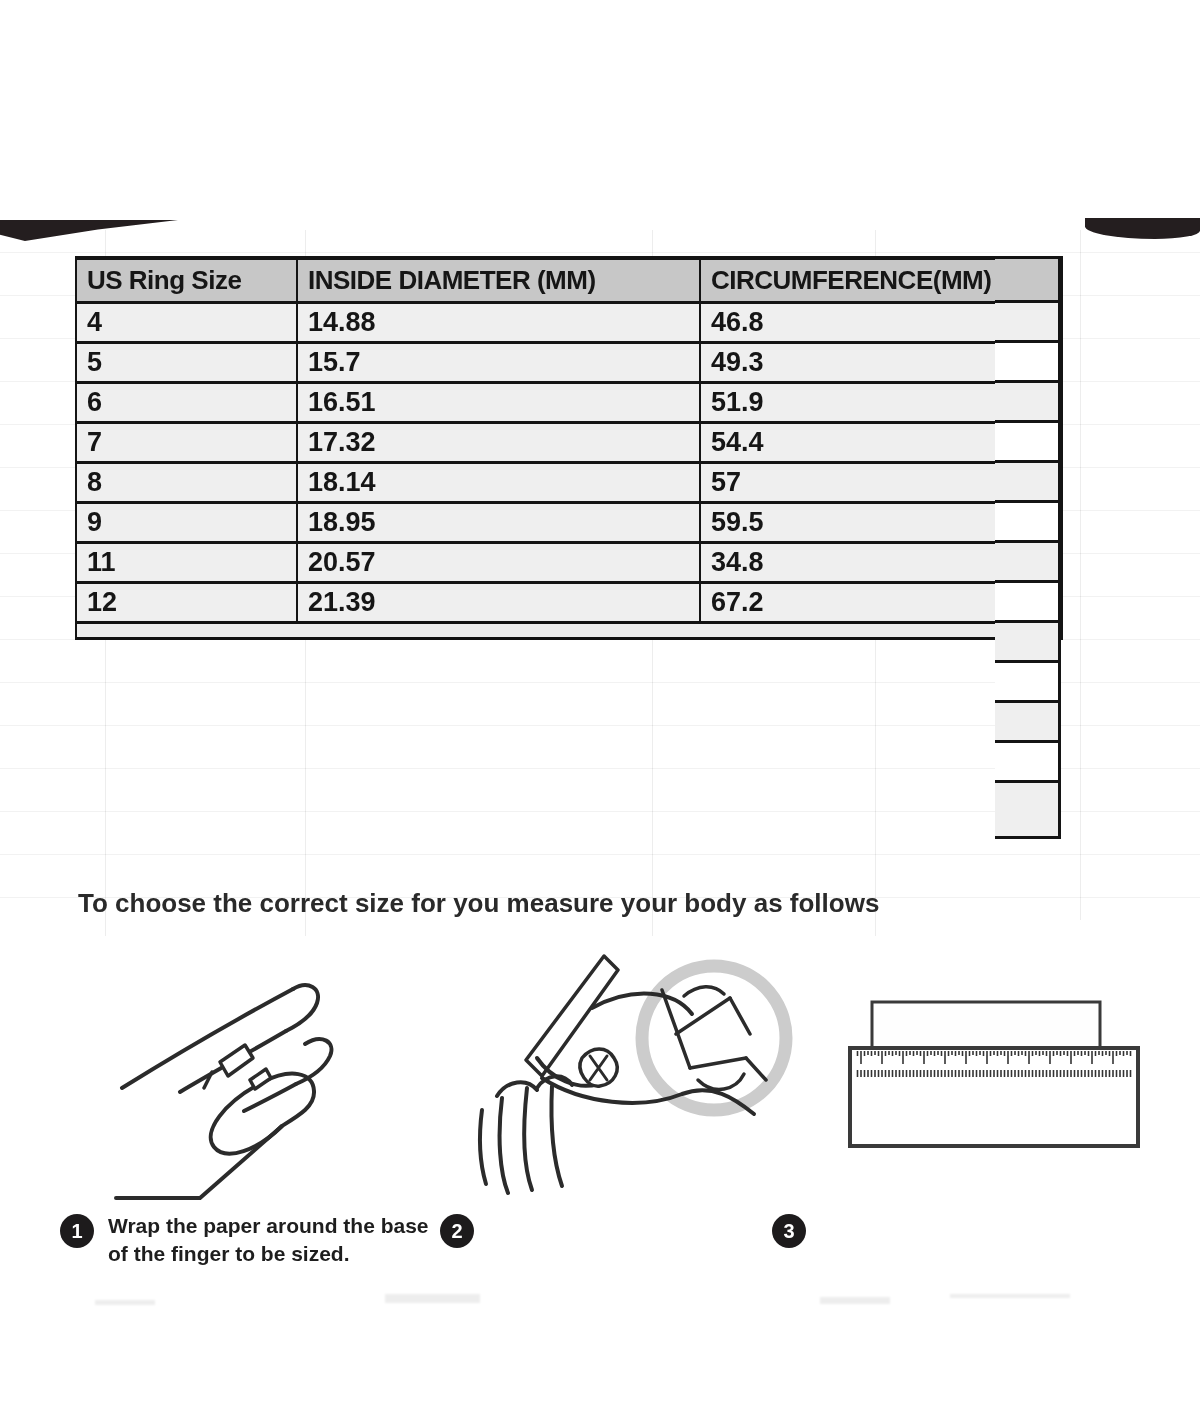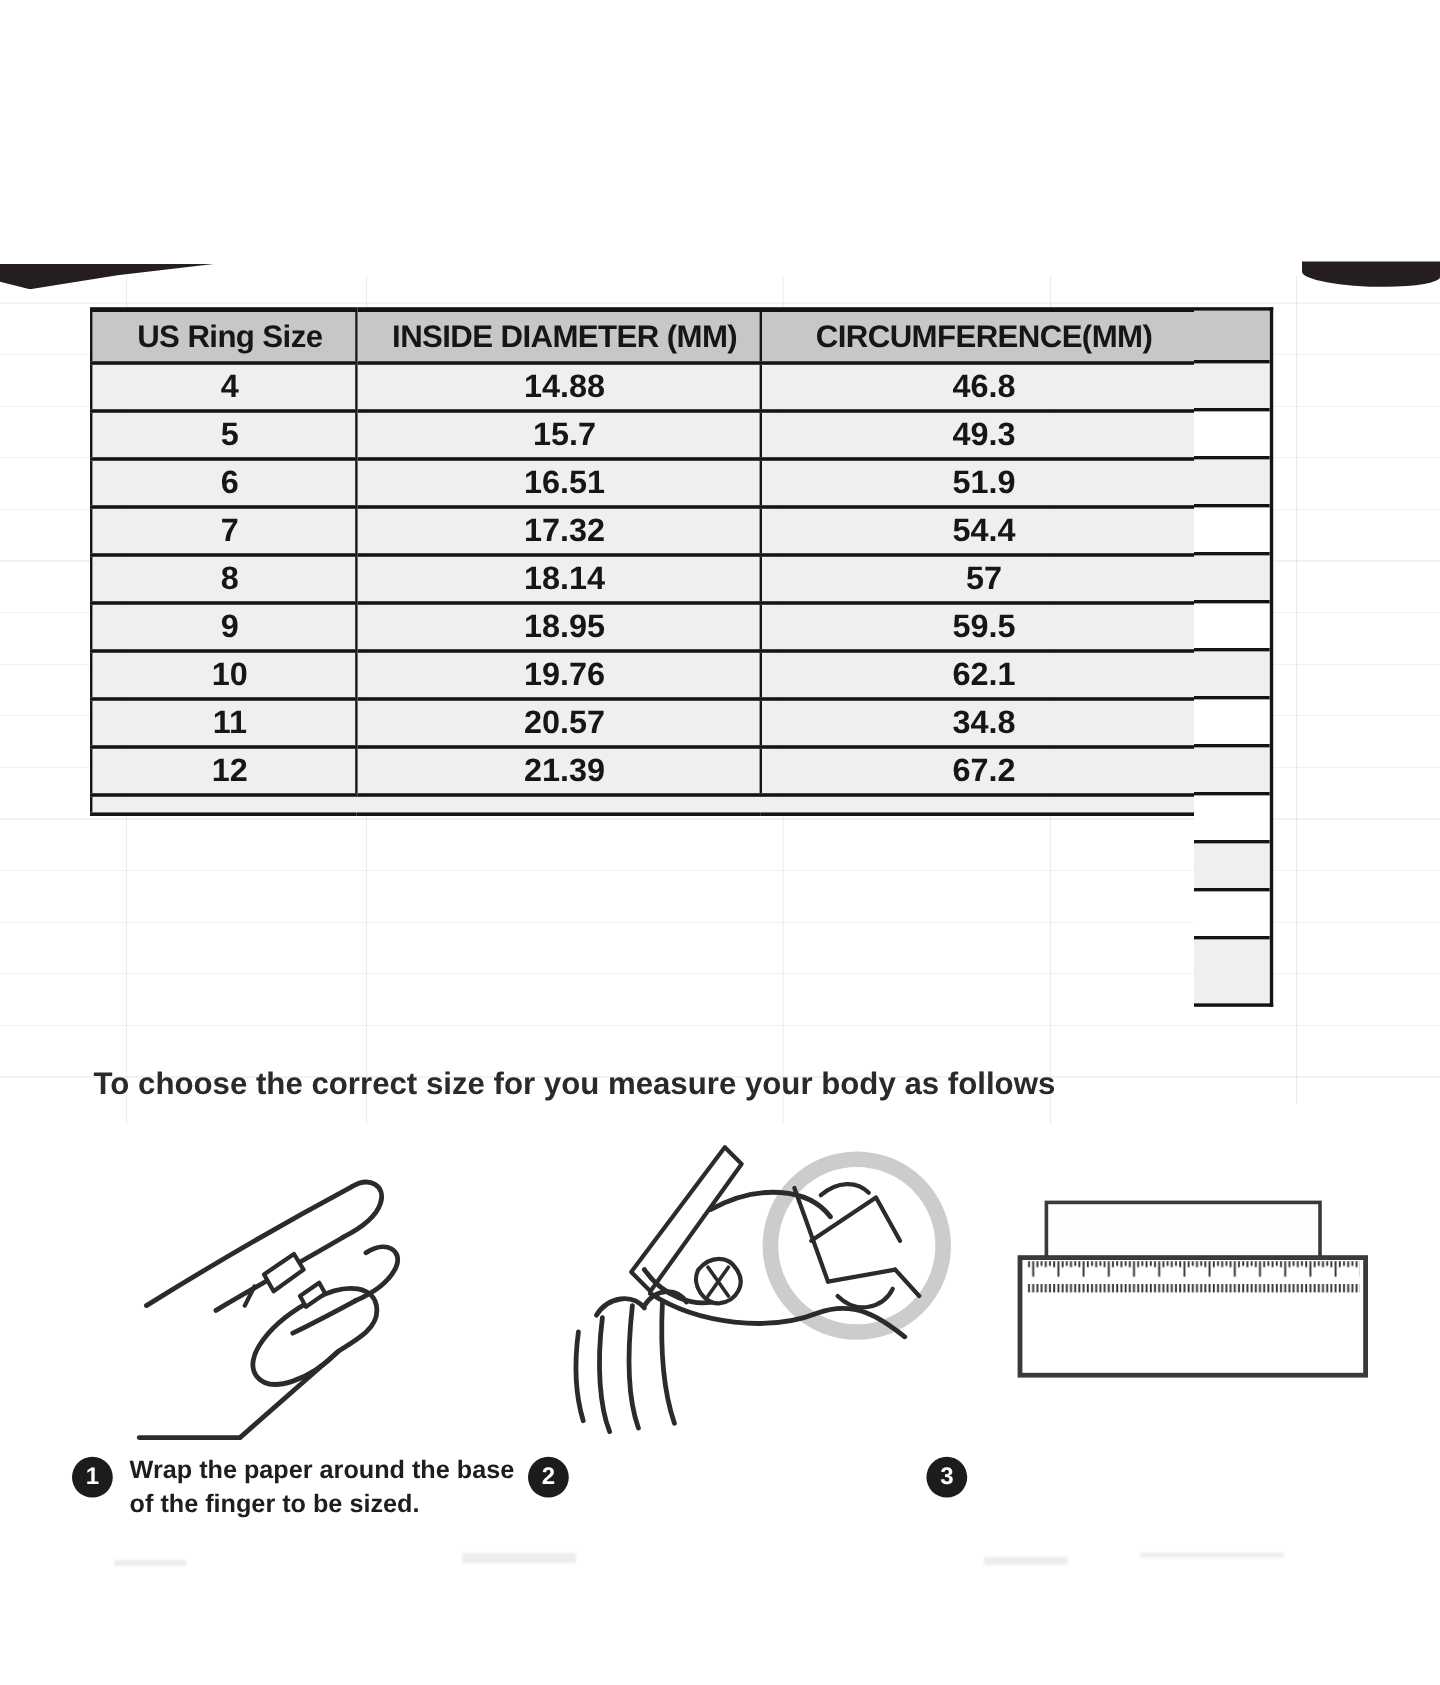--- a/index.html
+++ b/index.html
@@ -58,31 +58,31 @@
   .vline.v3 { left:652px; }
   .vline.v4 { left:875px; }
   .vline.v5 { left:1080px; height:690px; }
 
   
   .size-table-wrap { position:absolute; top:256px; left:75px; }
   table.size-table { border-collapse:collapse; table-layout:fixed; width:920px; }
   table.size-table th, table.size-table td {
     border-top:3px solid #141414; border-bottom:3px solid #141414;
     border-left:2px solid #141414; border-right:2px solid #141414;
-    text-align:center; padding:0 0 0 10px;
+    text-align:left; padding:0 0 0 10px;
     font-weight:bold; color:#161616;
     overflow:hidden; white-space:nowrap;
   }
   table.size-table th {
     height:44px; background:#c7c7c7; font-size:26px; letter-spacing:-0.5px;
     border-top-width:4px;
   }
   table.size-table td { height:40px; background:#efefef; font-size:27px; }
   table.size-table .col1 { width:221px; }
-  table.size-table .col2 { width:337px; }
+  table.size-table .col2 { width:403px; }
   table.size-table .col3 { width:362px; }
   table.size-table tr.spacer-row td { height:16px; background:#efefef; }
 
   
   .extra-col {
     position:absolute; top:256px; left:995px; width:66px;
     border:3px solid #141414; border-left-width:0;
     background:#efefef;
   }
   .xc-head { height:44px; background:#c7c7c7; border-bottom:3px solid #141414; }
@@ -173,25 +173,20 @@
           </tr>
           <tr>
             <td>8</td>
             <td>18.14</td>
             <td>57</td>
           </tr>
           <tr>
             <td>9</td>
             <td>18.95</td>
             <td>59.5</td>
-          </tr>
-          <tr>
-            <td>10</td>
-            <td>19.76</td>
-            <td>62.1</td>
           </tr>
           <tr>
             <td>11</td>
             <td>20.57</td>
             <td>34.8</td>
           </tr>
           <tr>
             <td>12</td>
             <td>21.39</td>
             <td>67.2</td>

